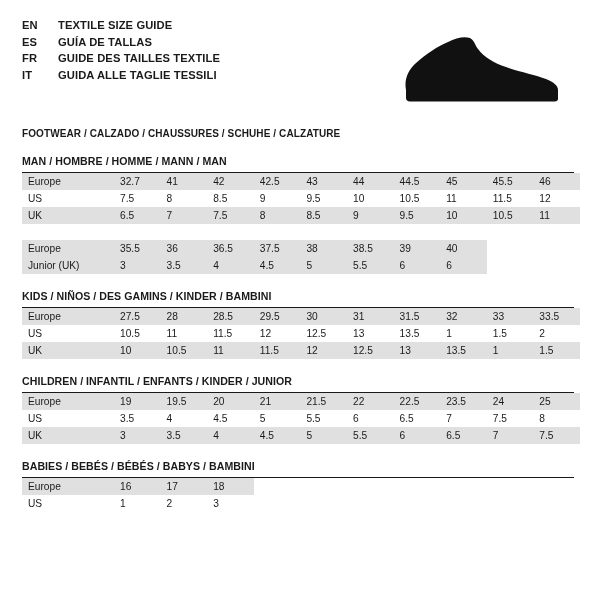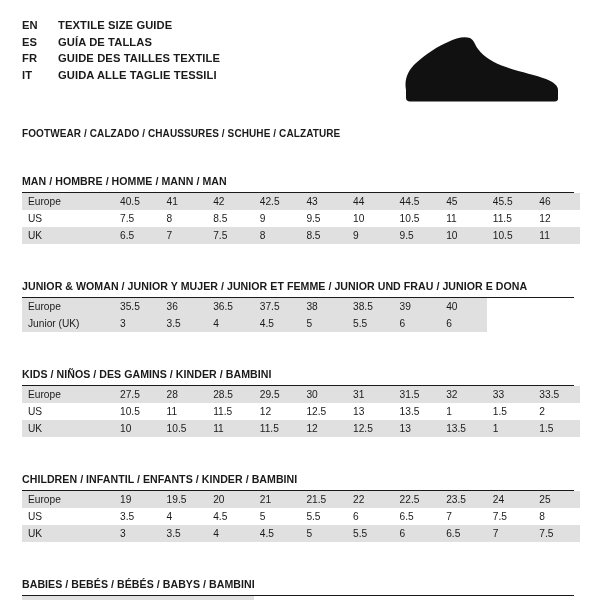--- a/index.html
+++ b/index.html
@@ -54,21 +54,21 @@
   .category-title {
     font-size: 10px;
     font-weight: bold;
     letter-spacing: 0.1px;
     margin: 6px 0 0 0;
     padding: 0;
   }
 
   
   .block {
-    margin-top: 36px;
+    margin-top: 16px;
   }
   .block-title {
     font-size: 10.6px;
     font-weight: bold;
     letter-spacing: 0.05px;
     padding-bottom: 5px;
     border-bottom: 1px solid #1a1a1a;
     margin: 0;
   }
   table.sizes {
@@ -144,21 +144,21 @@
             <col style="width: 46.6px;">
             <col style="width: 46.6px;">
             <col style="width: 46.6px;">
             <col style="width: 46.6px;">
             <col style="width: 46.6px;">
             <col style="width: 46.6px;">
           </colgroup>
           <tbody>
             <tr class="shaded">
               <td class="rowlabel">Europe</td>
-              <td>40.5</td>
+              <td>32.7</td>
               <td>41</td>
               <td>42</td>
               <td>42.5</td>
               <td>43</td>
               <td>44</td>
               <td>44.5</td>
               <td>45</td>
               <td>45.5</td>
               <td>46</td>
             </tr>
@@ -185,21 +185,20 @@
               <td>9</td>
               <td>9.5</td>
               <td>10</td>
               <td>10.5</td>
               <td>11</td>
             </tr>
           </tbody>
         </table>
       </div>
       <div class="block">
-        <div class="block-title">JUNIOR &amp; WOMAN / JUNIOR Y MUJER / JUNIOR ET FEMME / JUNIOR UND FRAU / JUNIOR E DONA</div>
         <table class="sizes">
           <colgroup>
             <col style="width: 92px;">
             <col style="width: 46.6px;">
             <col style="width: 46.6px;">
             <col style="width: 46.6px;">
             <col style="width: 46.6px;">
             <col style="width: 46.6px;">
             <col style="width: 46.6px;">
             <col style="width: 46.6px;">
@@ -290,21 +289,21 @@
               <td>12.5</td>
               <td>13</td>
               <td>13.5</td>
               <td>1</td>
               <td>1.5</td>
             </tr>
           </tbody>
         </table>
       </div>
       <div class="block">
-        <div class="block-title">CHILDREN / INFANTIL / ENFANTS / KINDER / BAMBINI</div>
+        <div class="block-title">CHILDREN / INFANTIL / ENFANTS / KINDER / JUNIOR</div>
         <table class="sizes">
           <colgroup>
             <col style="width: 92px;">
             <col style="width: 46.6px;">
             <col style="width: 46.6px;">
             <col style="width: 46.6px;">
             <col style="width: 46.6px;">
             <col style="width: 46.6px;">
             <col style="width: 46.6px;">
             <col style="width: 46.6px;">

